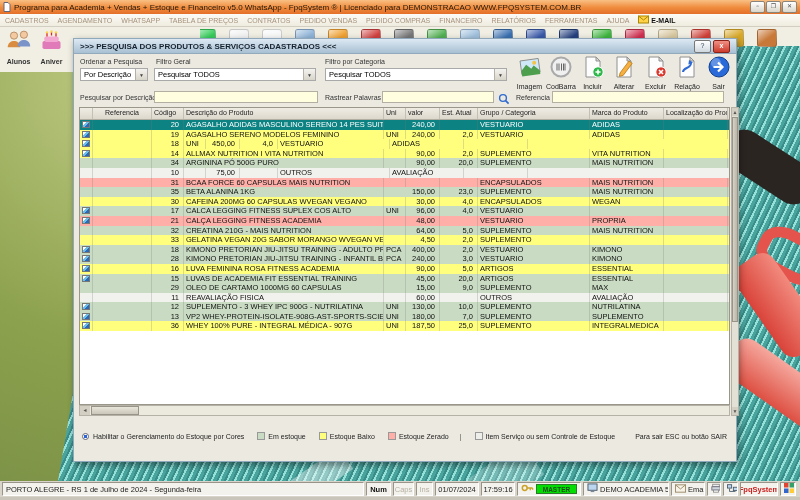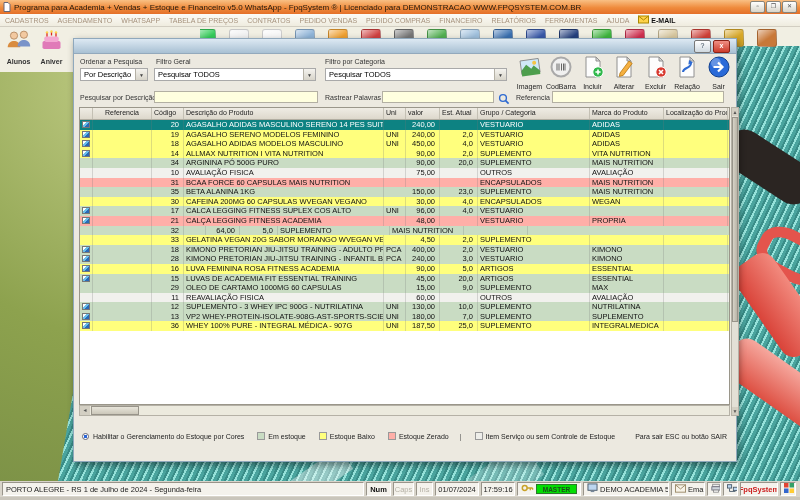--- a/index.html
+++ b/index.html
@@ -196,20 +196,21 @@
   <div class="blob-black"></div>
   <div class="ring-red"></div>
   <div class="bar-red1"></div>
   <div class="bar-red2"></div>
   <div class="streak" style="left:300px;top:395px;width:26px;height:80px"></div>
   <div class="streak" style="left:480px;top:395px;width:40px;height:80px;opacity:.6"></div>
 </div>
 
 <div class="dialog">
   <div class="dtitle">
+    <span class="t">&gt;&gt;&gt;  PESQUISA DOS PRODUTOS &amp; SERVIÇOS CADASTRADOS  &lt;&lt;&lt;</span>
     <span class="dbtns">
       <span class="db">?</span>
       <span class="db close">x</span>
     </span>
   </div>
 
   <span class="flabel" style="left:6px;top:19px">Ordenar a Pesquisa</span>
   <span class="flabel" style="left:82px;top:19px">Filtro Geral</span>
   <span class="flabel" style="left:251px;top:19px">Filtro por Categoria</span>
 
@@ -343,21 +344,20 @@
           <div class="gc" style="width: 112px;">VESTUARIO</div>
           <div class="gc" style="width: 74px;">ADIDAS</div>
           <div class="gc" style="width: 64px;"></div>
         </div>
         <div class="grow st-low">
           <div class="gc c" style="width: 13px;">
             <div class="photo-ic"></div>
           </div>
           <div class="gc c" style="width: 59px;"></div>
           <div class="gc r" style="width: 32px;">18</div>
-          <div class="gc" style="width: 200px;">AGASALHO ADIDAS MODELOS MASCULINO</div>
           <div class="gc" style="width: 22px;">UNI</div>
           <div class="gc r" style="width: 34px;">450,00</div>
           <div class="gc r" style="width: 38px;">4,0</div>
           <div class="gc" style="width: 112px;">VESTUARIO</div>
           <div class="gc" style="width: 74px;">ADIDAS</div>
           <div class="gc" style="width: 64px;"></div>
         </div>
         <div class="grow st-low">
           <div class="gc c" style="width: 13px;">
             <div class="photo-ic"></div>
@@ -381,21 +381,20 @@
           <div class="gc r" style="width: 34px;">90,00</div>
           <div class="gc r" style="width: 38px;">20,0</div>
           <div class="gc" style="width: 112px;">SUPLEMENTO</div>
           <div class="gc" style="width: 74px;">MAIS NUTRITION</div>
           <div class="gc" style="width: 64px;"></div>
         </div>
         <div class="grow st-service">
           <div class="gc c" style="width: 13px;"></div>
           <div class="gc c" style="width: 59px;"></div>
           <div class="gc r" style="width: 32px;">10</div>
-          <div class="gc" style="width: 200px;">AVALIAÇÃO FISICA</div>
           <div class="gc" style="width: 22px;"></div>
           <div class="gc r" style="width: 34px;">75,00</div>
           <div class="gc r" style="width: 38px;"></div>
           <div class="gc" style="width: 112px;">OUTROS</div>
           <div class="gc" style="width: 74px;">AVALIAÇÃO</div>
           <div class="gc" style="width: 64px;"></div>
         </div>
         <div class="grow st-zero">
           <div class="gc c" style="width: 13px;"></div>
           <div class="gc c" style="width: 59px;"></div>
@@ -457,20 +456,21 @@
           <div class="gc r" style="width: 34px;">48,00</div>
           <div class="gc r" style="width: 38px;"></div>
           <div class="gc" style="width: 112px;">VESTUARIO</div>
           <div class="gc" style="width: 74px;">PROPRIA</div>
           <div class="gc" style="width: 64px;"></div>
         </div>
         <div class="grow st-ok">
           <div class="gc c" style="width: 13px;"></div>
           <div class="gc c" style="width: 59px;"></div>
           <div class="gc r" style="width: 32px;">32</div>
+          <div class="gc" style="width: 200px;">CREATINA 210G - MAIS NUTRITION</div>
           <div class="gc" style="width: 22px;"></div>
           <div class="gc r" style="width: 34px;">64,00</div>
           <div class="gc r" style="width: 38px;">5,0</div>
           <div class="gc" style="width: 112px;">SUPLEMENTO</div>
           <div class="gc" style="width: 74px;">MAIS NUTRITION</div>
           <div class="gc" style="width: 64px;"></div>
         </div>
         <div class="grow st-low">
           <div class="gc c" style="width: 13px;"></div>
           <div class="gc c" style="width: 59px;"></div>

